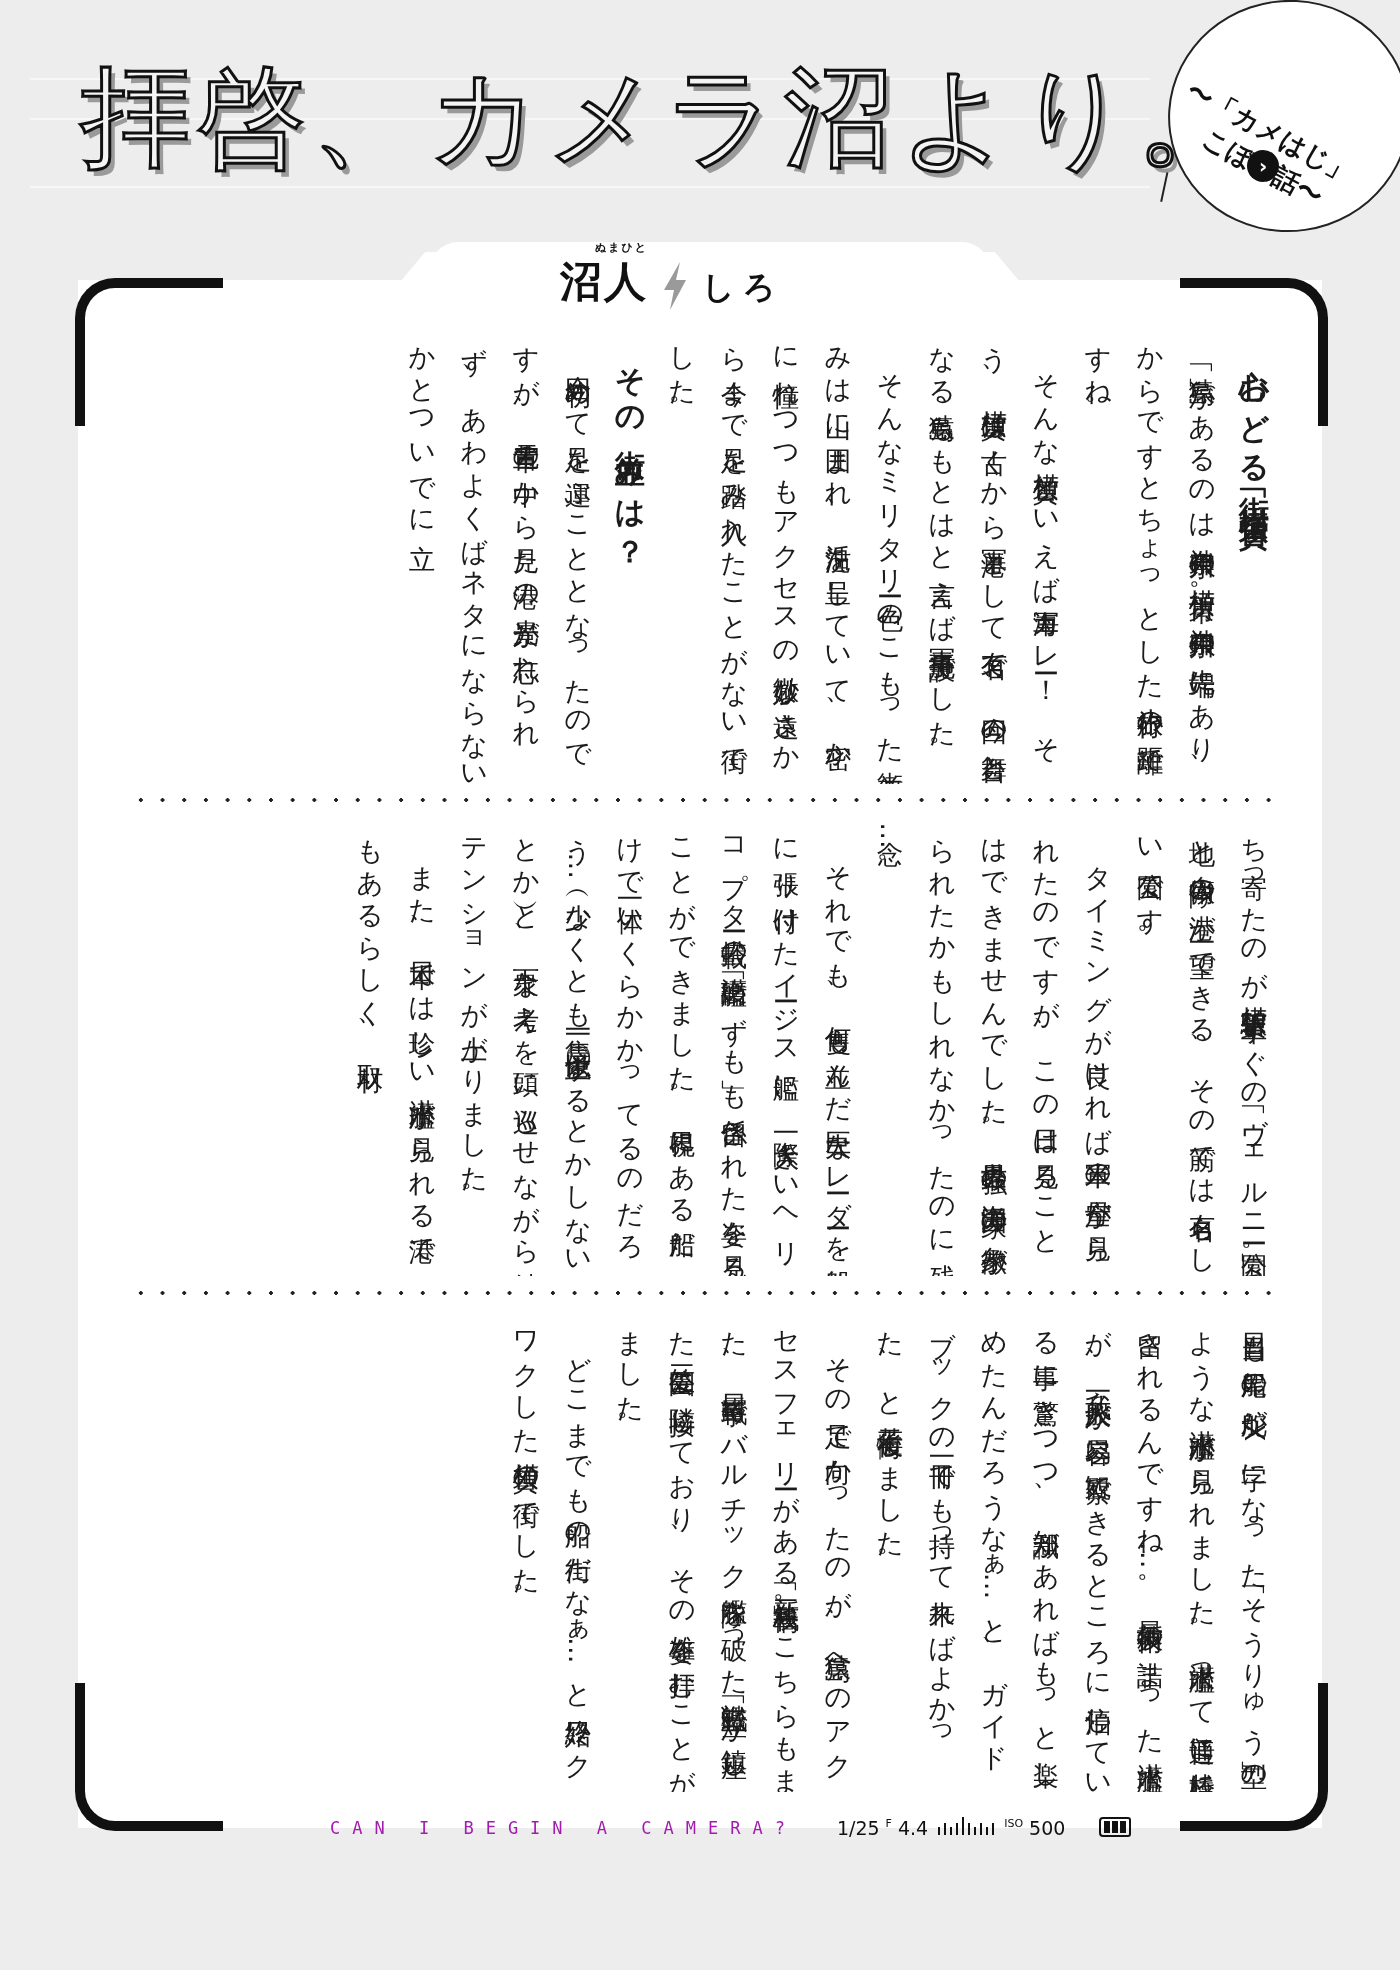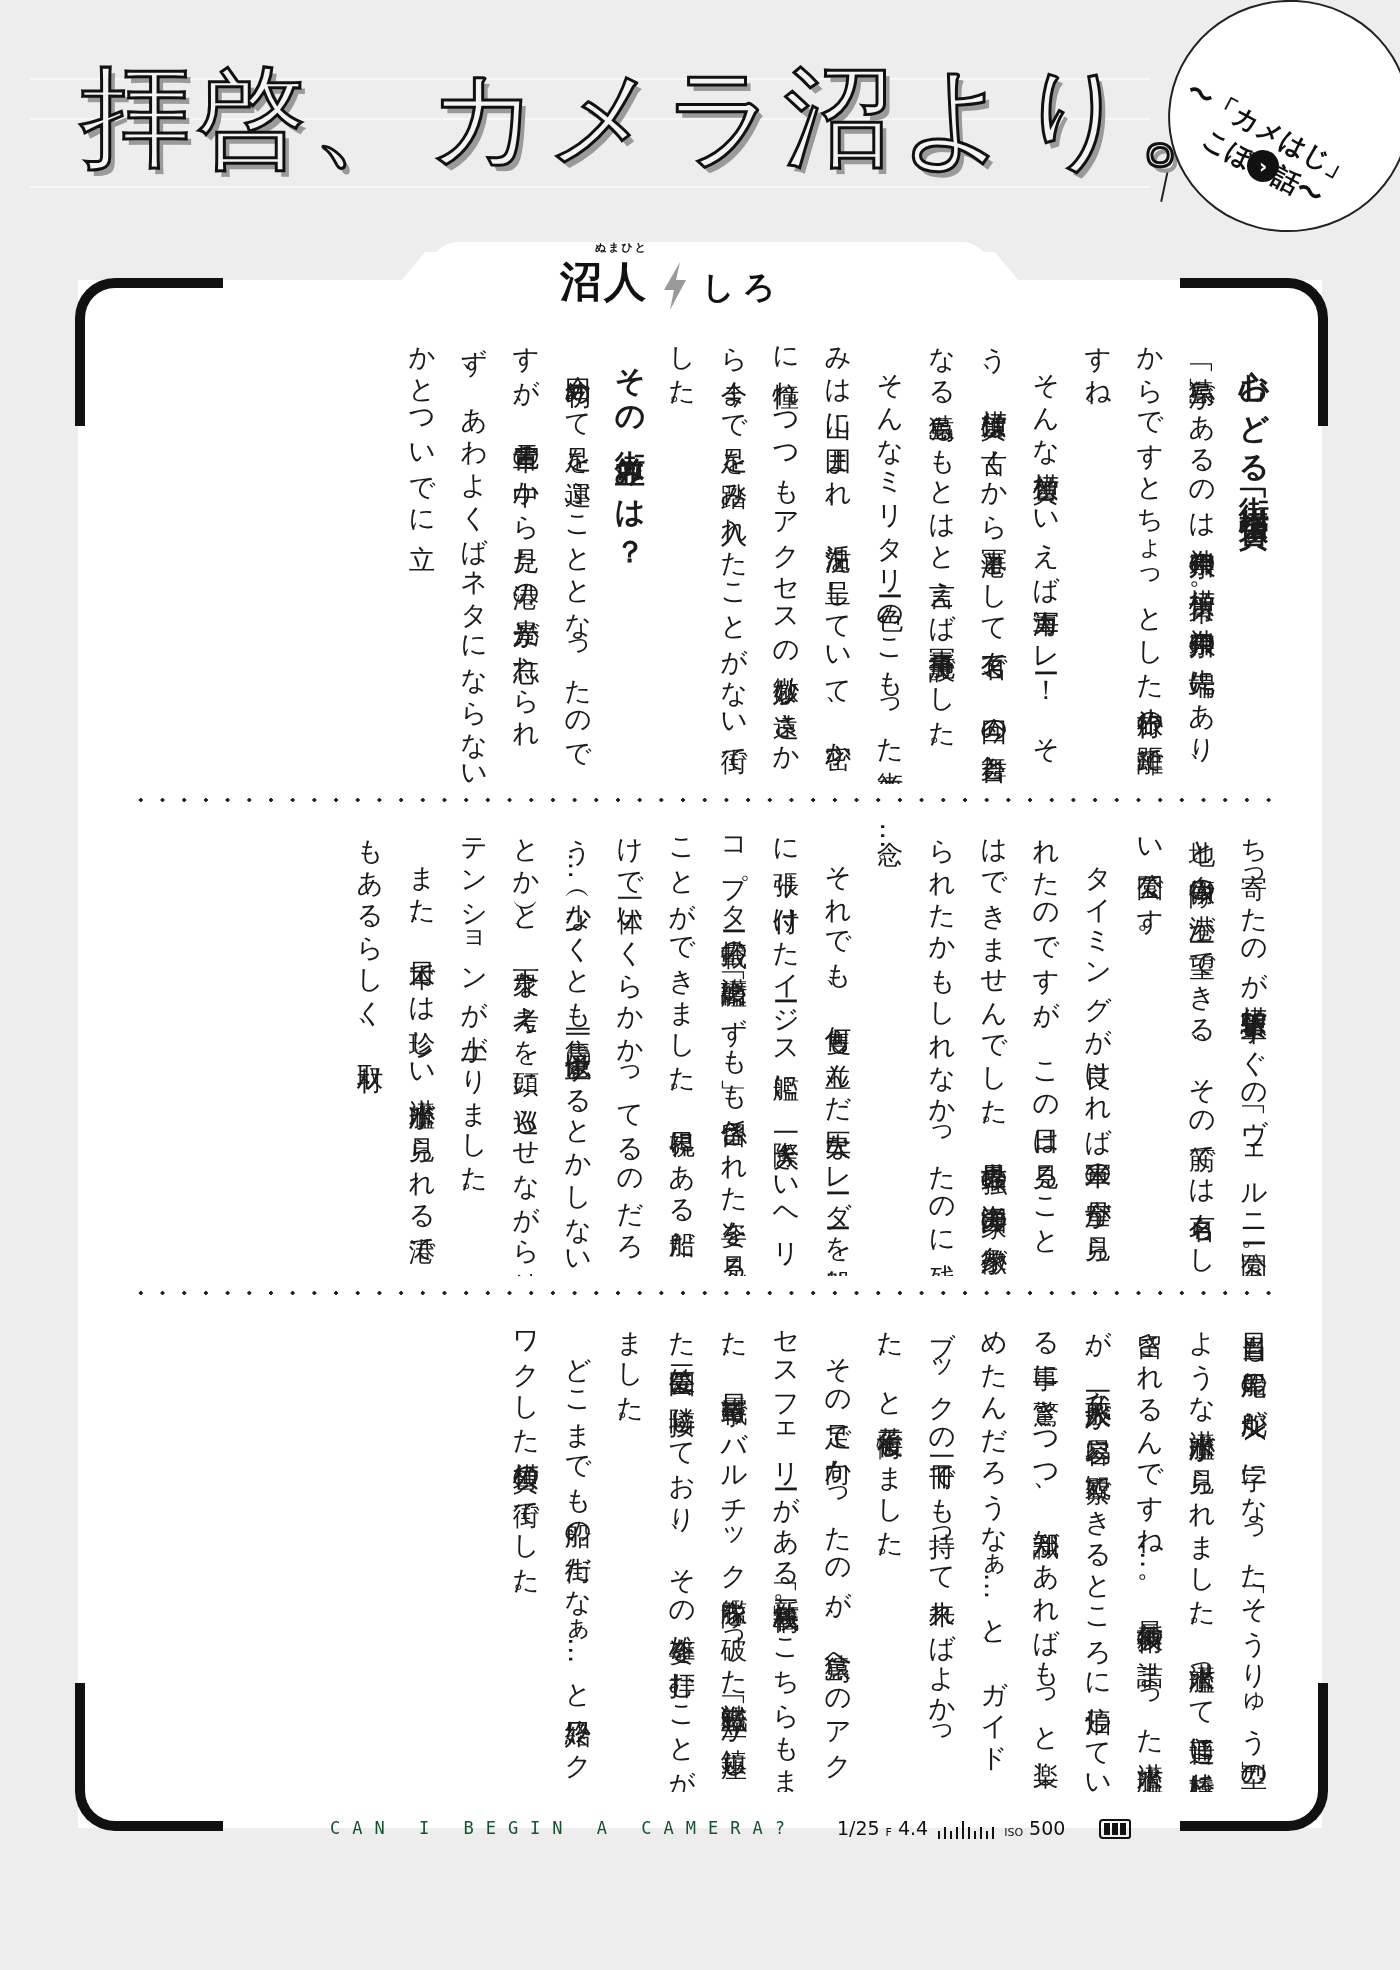--- a/index.html
+++ b/index.html
@@ -99,22 +99,22 @@
     position: absolute; left: 130px; width: 1150px; height: 6px;
     background-image: radial-gradient(circle, #222 1.6px, transparent 2px);
     background-size: 21.7px 6px; background-repeat: repeat-x;
   }
 
   
   .camera-strip {
     position: absolute; left: 330px; top: 1816px; height: 24px;
     display: flex; align-items: center; gap: 40px;
   }
-  .cam-tagline { font-family: "DejaVu Sans Mono", monospace; font-size: 17px; letter-spacing: 12px; color: #14532d; }
-  .cam-stats { display: flex; align-items: flex-end; gap: 6px; font-size: 19px; color: #111; }
+  .cam-tagline { font-family: "DejaVu Sans Mono", monospace; font-size: 17px; letter-spacing: 12px; color: #a21caf; }
+  .cam-stats { display: flex; align-items: flex-start; gap: 6px; font-size: 19px; color: #111; }
   .cam-stats .small { font-size: 11px; }
   .meter { display: flex; align-items: flex-end; gap: 4px; height: 18px; margin: 0 4px; }
   .meter i { display: block; width: 2px; background: #111; }
   .battery {
     display: flex; gap: 2px; padding: 2px 3px; margin-left: 28px;
     border: 2px solid #111; border-radius: 4px 3px 3px 4px; height: 20px;
   }
   .battery i { display: block; width: 6px; background: #111; }
 
   

